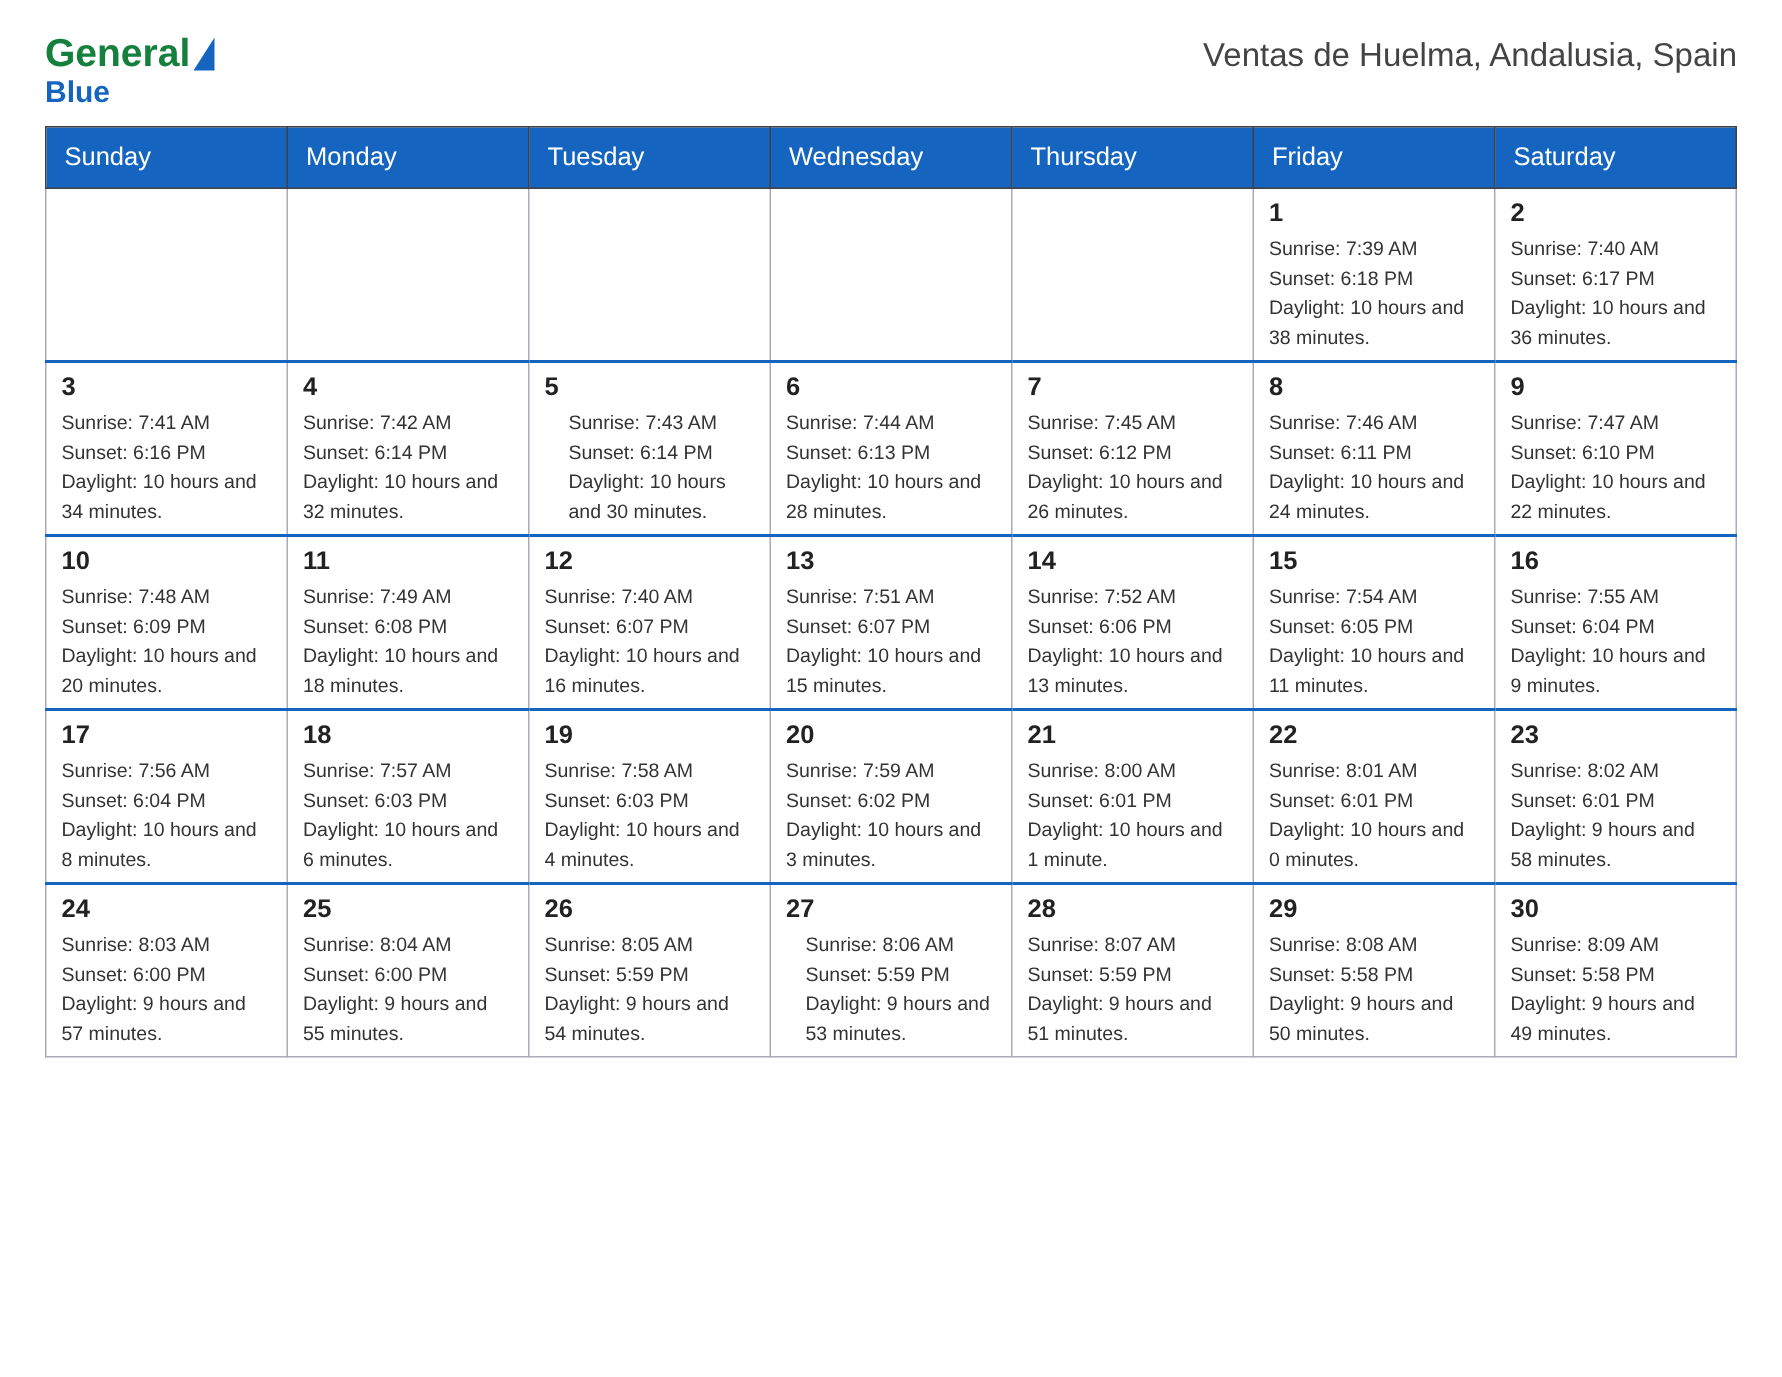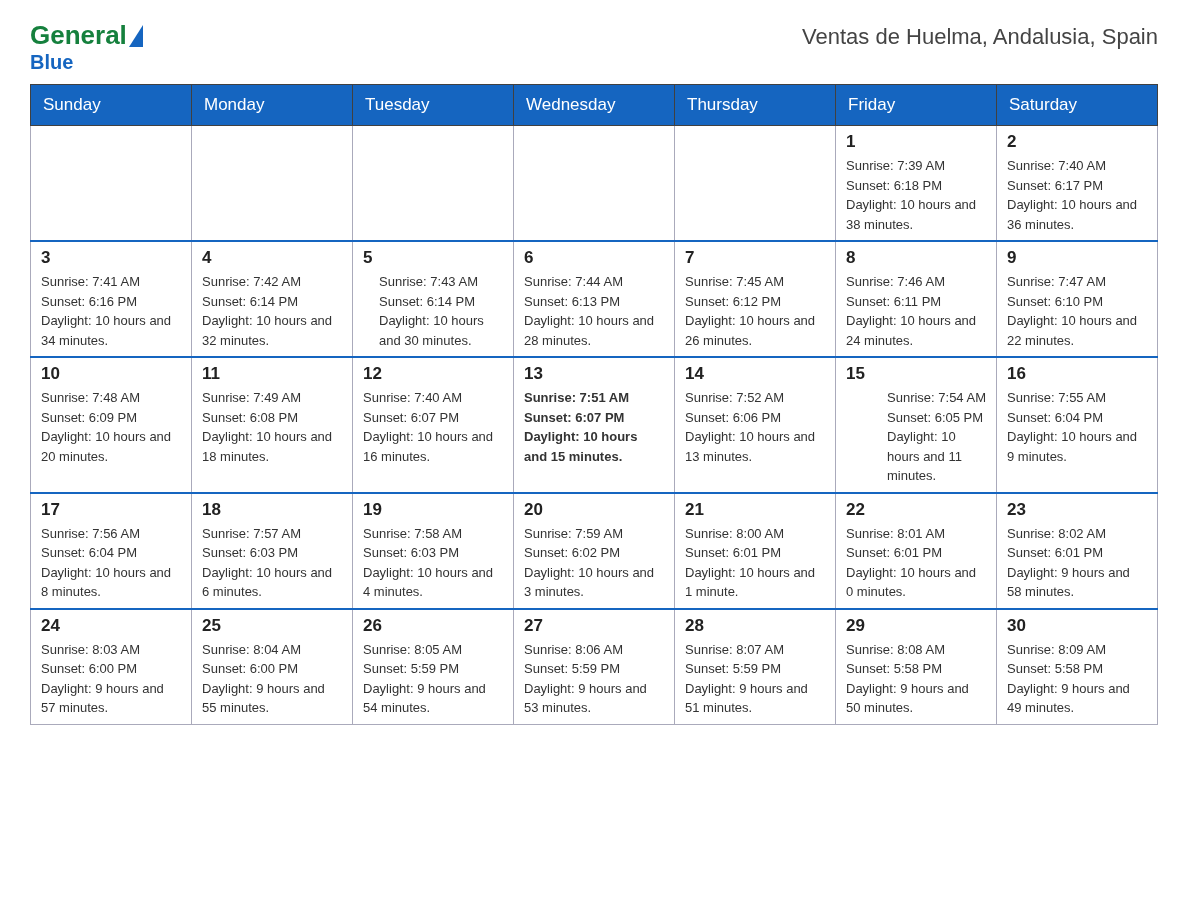--- a/index.html
+++ b/index.html
@@ -206,33 +206,33 @@
 Daylight: 10 hours and 18 minutes.</div>
         </td>
         <td>
           <div class="day-number">12</div>
           <div class="day-info" style="white-space: pre-line;">Sunrise: 7:40 AM
 Sunset: 6:07 PM
 Daylight: 10 hours and 16 minutes.</div>
         </td>
         <td>
           <div class="day-number">13</div>
-          <div class="day-info" style="white-space: pre-line; font-weight: bold;">Sunrise: 7:51 AM
+          <div class="day-info" style="white-space: pre-line;">Sunrise: 7:51 AM
 Sunset: 6:07 PM
 Daylight: 10 hours and 15 minutes.</div>
         </td>
         <td>
           <div class="day-number">14</div>
           <div class="day-info" style="white-space: pre-line;">Sunrise: 7:52 AM
 Sunset: 6:06 PM
 Daylight: 10 hours and 13 minutes.</div>
         </td>
         <td>
           <div class="day-number">15</div>
-          <div class="day-info" style="white-space: pre-line; margin-left: 41px;">Sunrise: 7:54 AM
+          <div class="day-info" style="white-space: pre-line;">Sunrise: 7:54 AM
 Sunset: 6:05 PM
 Daylight: 10 hours and 11 minutes.</div>
         </td>
         <td>
           <div class="day-number">16</div>
           <div class="day-info" style="white-space: pre-line;">Sunrise: 7:55 AM
 Sunset: 6:04 PM
 Daylight: 10 hours and 9 minutes.</div>
         </td>
       </tr>
@@ -294,21 +294,21 @@
 Daylight: 9 hours and 55 minutes.</div>
         </td>
         <td>
           <div class="day-number">26</div>
           <div class="day-info" style="white-space: pre-line;">Sunrise: 8:05 AM
 Sunset: 5:59 PM
 Daylight: 9 hours and 54 minutes.</div>
         </td>
         <td>
           <div class="day-number">27</div>
-          <div class="day-info" style="white-space: pre-line;">Sunrise: 8:06 AM
+          <div class="day-info" style="white-space: pre-line; margin-left: 13px;">Sunrise: 8:06 AM
 Sunset: 5:59 PM
 Daylight: 9 hours and 53 minutes.</div>
         </td>
         <td>
           <div class="day-number">28</div>
           <div class="day-info" style="white-space: pre-line;">Sunrise: 8:07 AM
 Sunset: 5:59 PM
 Daylight: 9 hours and 51 minutes.</div>
         </td>
         <td>

